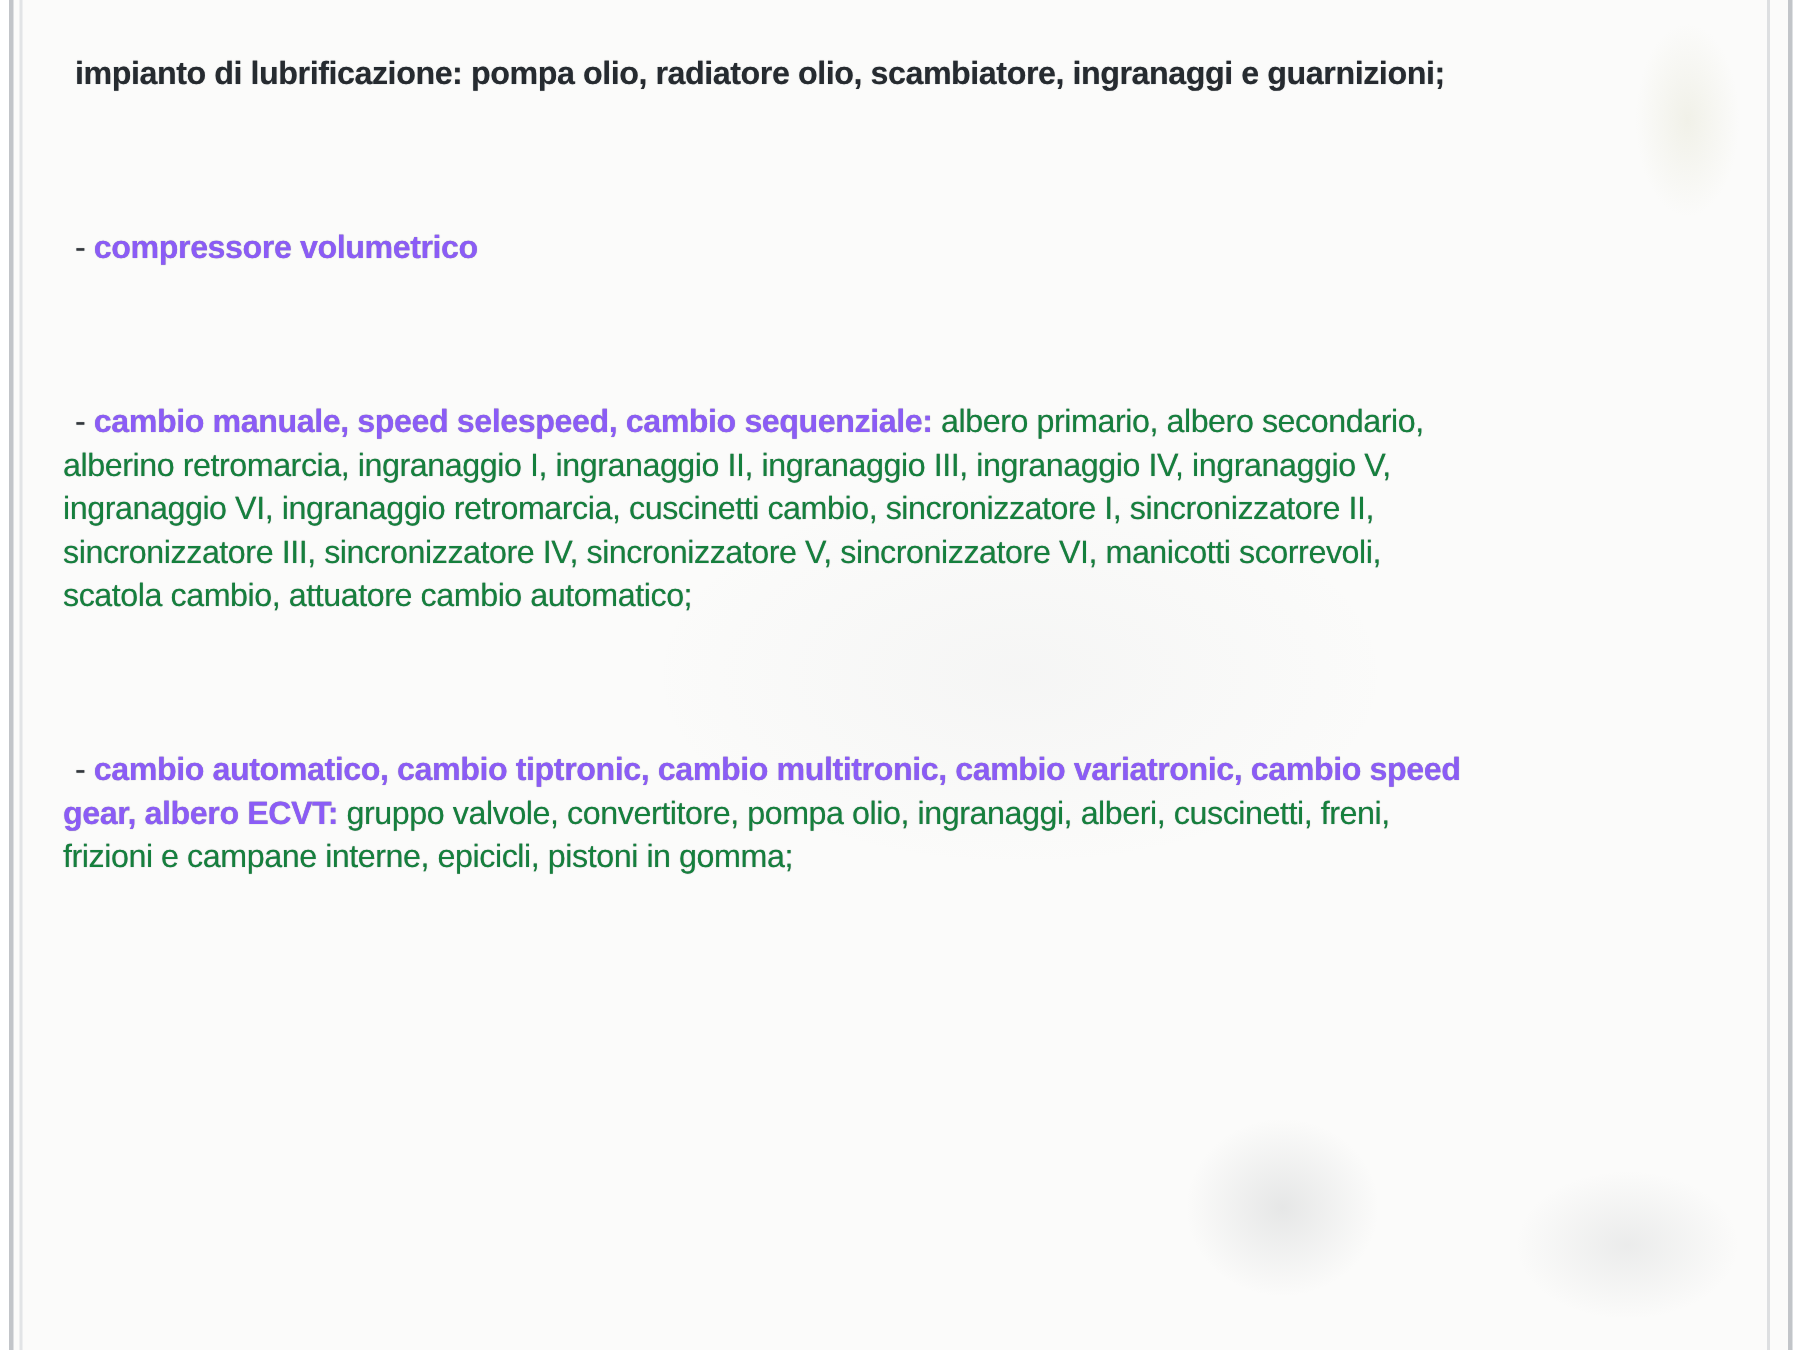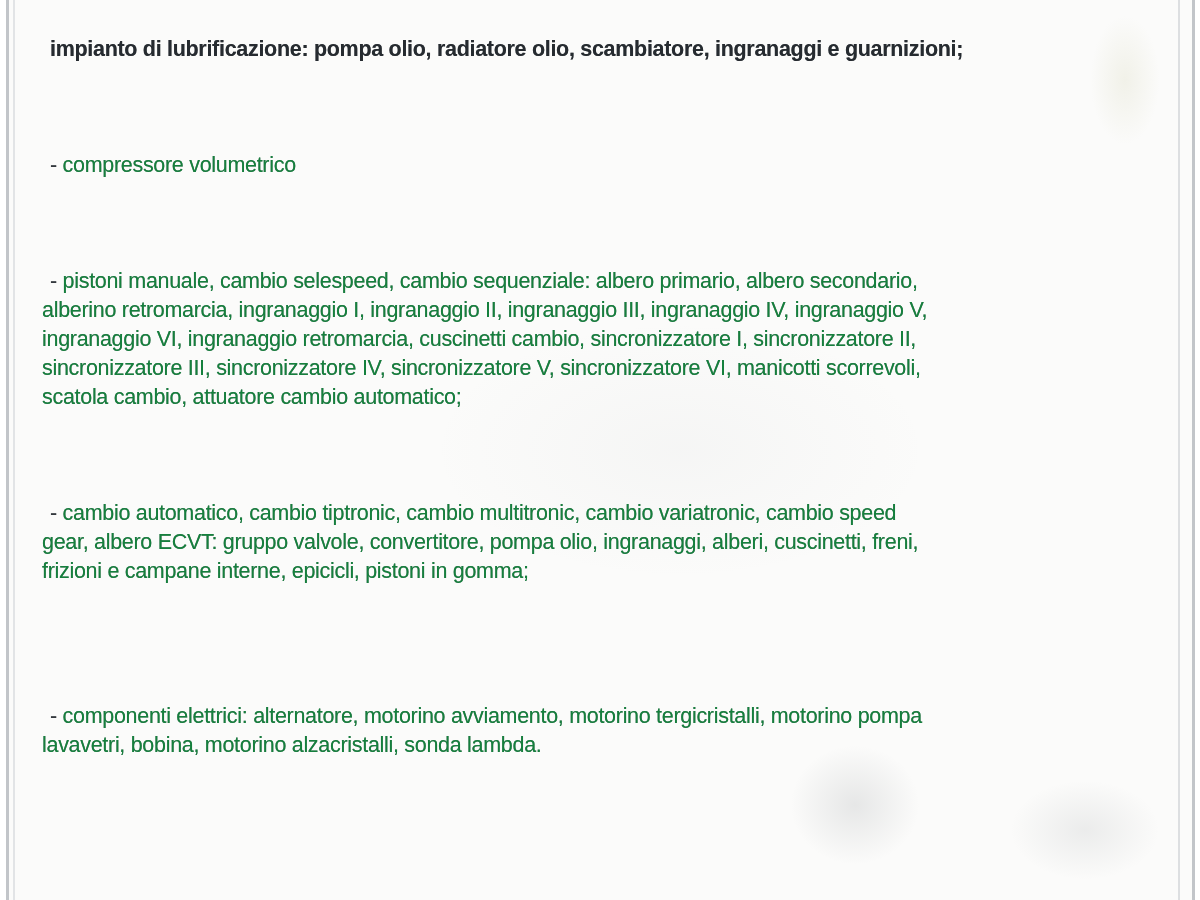--- a/index.html
+++ b/index.html
@@ -39,21 +39,21 @@
     font-size: 21.5px;
     line-height: 29px;
     letter-spacing: -0.3px;
     color: #3d4247;
     white-space: pre-wrap;
     text-shadow: 0 0 0.6px rgba(70,75,80,0.65);
   }
   .item { text-indent: 8px; }
   .clip-line { text-indent: 8px; font-weight: bold; color: #262b30; }
   .dash { color: #33383d; }
-  .term { font-weight: normal; color: #15803d; }
+  .term { font-weight: bold; color: #8b5cf6; }
   .details { color: #15803d; }
 </style>
 </head>
 <body>
 
 <div class="page">
   <div class="gutter-left"></div>
   <div class="gutter-right"></div>
   <div class="vline vl-left-outer"></div>
   <div class="vline vl-left-inner"></div>
@@ -63,33 +63,31 @@
   <div class="artifact a1"></div>
   <div class="artifact a2"></div>
   <div class="artifact a3"></div>
   <div class="artifact a4"></div>
 
   <div class="content">
     <div class="clip-line">impianto di lubrificazione: pompa olio, radiatore olio, scambiatore, ingranaggi e guarnizioni;</div>
 
     <div class="item"><span class="dash">- </span><span class="term">compressore volumetrico</span><span class="details"></span></div>
 
-    <div class="item"><span class="dash">- </span><span class="term">pistoni manuale, cambio selespeed, cambio sequenziale:</span><span class="details"> albero primario, albero secondario,
+    <div class="item"><span class="dash">- </span><span class="term">cambio manuale, speed selespeed, cambio sequenziale:</span><span class="details"> albero primario, albero secondario,
 alberino retromarcia, ingranaggio I, ingranaggio II, ingranaggio III, ingranaggio IV, ingranaggio V,
 ingranaggio VI, ingranaggio retromarcia, cuscinetti cambio, sincronizzatore I, sincronizzatore II,
 sincronizzatore III, sincronizzatore IV, sincronizzatore V, sincronizzatore VI, manicotti scorrevoli,
 scatola cambio, attuatore cambio automatico;</span></div>
 
     <div class="item"><span class="dash">- </span><span class="term">cambio automatico, cambio tiptronic, cambio multitronic, cambio variatronic, cambio speed
 gear, albero ECVT:</span><span class="details"> gruppo valvole, convertitore, pompa olio, ingranaggi, alberi, cuscinetti, freni,
 frizioni e campane interne, epicicli, pistoni in gomma;</span></div>
 
 
-    <div class="item"><span class="dash">- </span><span class="term">componenti elettrici:</span><span class="details"> alternatore, motorino avviamento, motorino tergicristalli, motorino pompa
-lavavetri, bobina, motorino alzacristalli, sonda lambda.</span></div>
 
     
 
     
 
     
 
     
 
     

